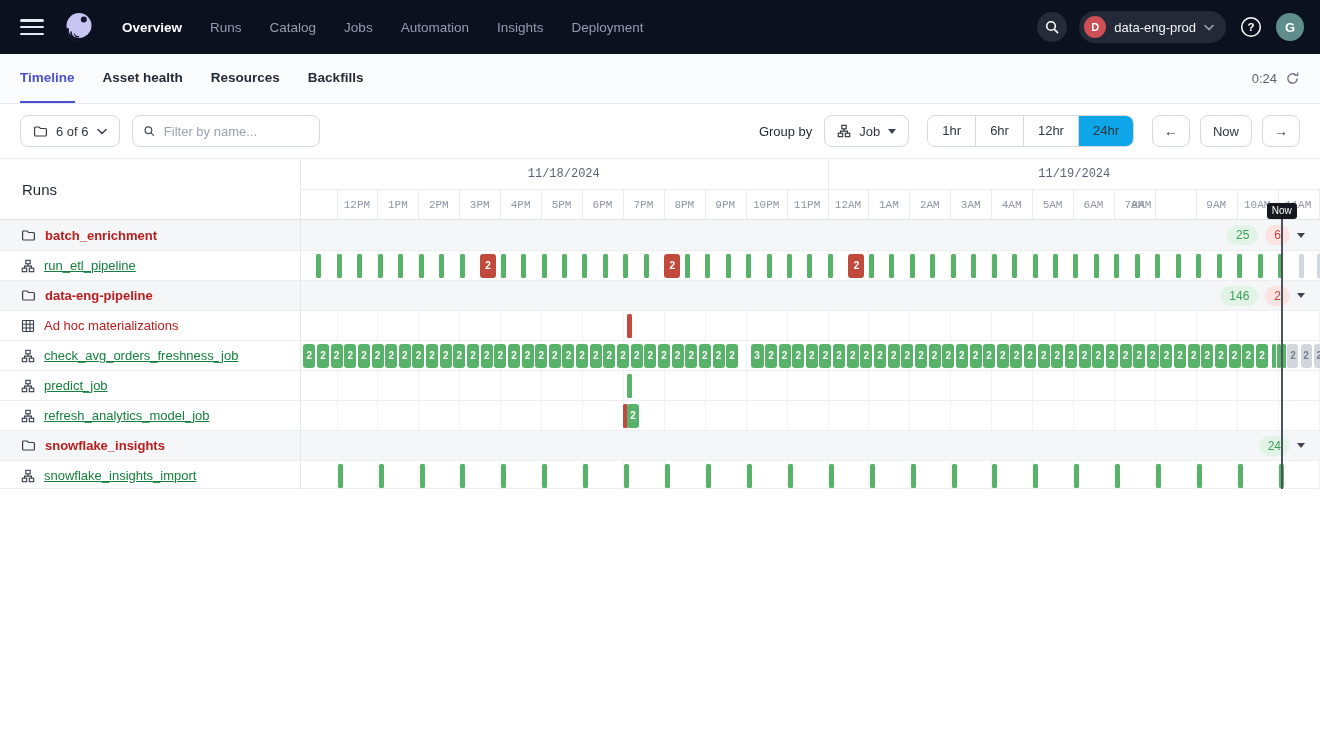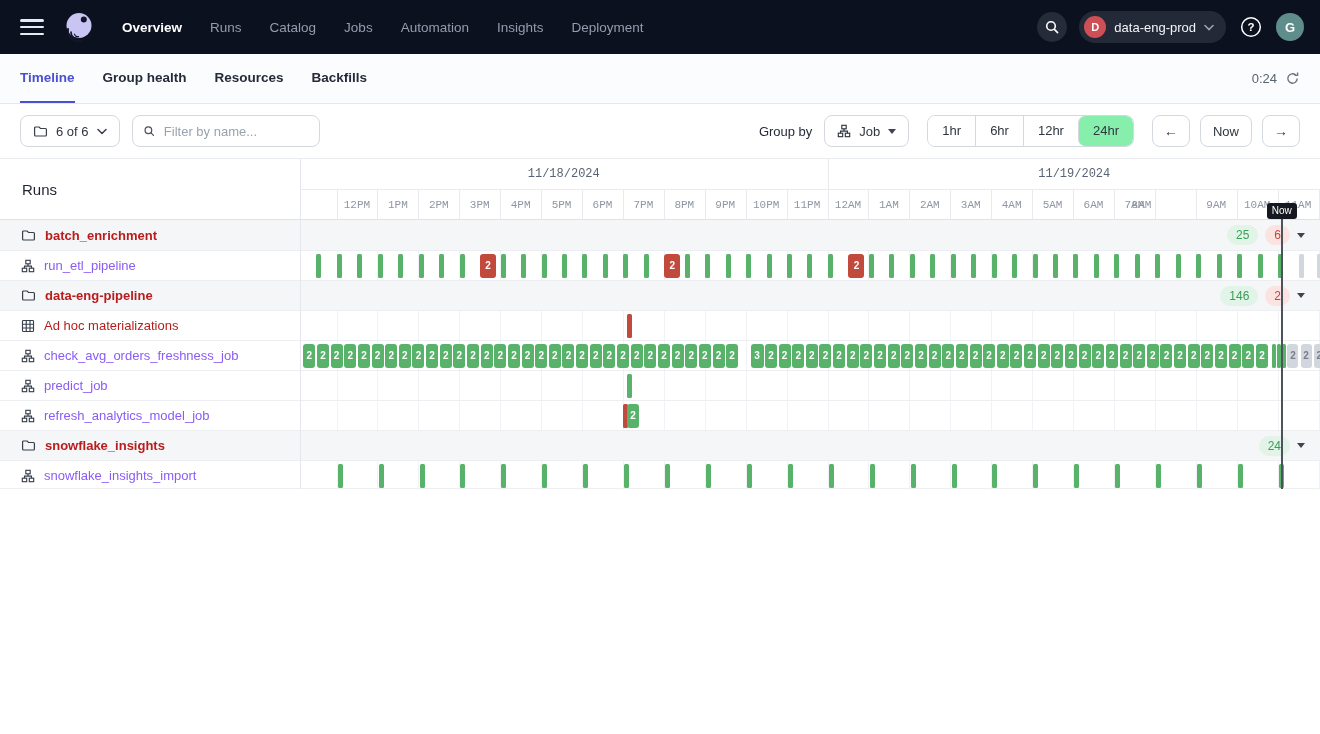--- a/index.html
+++ b/index.html
@@ -34,21 +34,21 @@
   .tb-left { gap:12px; }
   .tb-right { gap:10px; }
   .btn { height:32px; border:1px solid #d4d8df; border-radius:8px; background:#fff; display:inline-flex; align-items:center; gap:8px; padding:0 12px; font-size:13px; color:#30363f; cursor:pointer; white-space:nowrap; }
   .filter-wrap { height:32px; border:1px solid #d4d8df; border-radius:8px; display:flex; align-items:center; padding:0 10px; width:188px; gap:7px; background:#fff; }
   .filter-wrap input { border:none; outline:none; font-size:13px; width:100%; color:#30363f; font-family:"Liberation Sans",sans-serif; }
   .filter-wrap input::placeholder { color:#9aa3b0; }
   .groupby-label { font-size:13px; color:#252b38; margin-right:2px; }
   .segmented { display:inline-flex; border:1px solid #d4d8df; border-radius:8px; overflow:hidden; margin:0 8px; }
   .seg { height:30px; line-height:30px; padding:0 14px; font-size:13px; color:#30363f; border-left:1px solid #d4d8df; cursor:pointer; background:#fff; }
   .seg:first-child { border-left:none; }
-  .seg.active { background:#86efac;border-radius:7px; }
+  .seg.active { background:#0ea5e9; }
   .caret-down { width:0; height:0; border-left:4.5px solid transparent; border-right:4.5px solid transparent; border-top:5px solid #3e4550; display:inline-block; }
 
   
   .timeline { position:relative; width:1320px; height:330px; border-top:1px solid #e9ebef; }
   .runs-title { position:absolute; left:22px; top:0; height:60px; display:flex; align-items:center; font-size:15px; color:#1f242e; }
   .tl-dates { position:absolute; left:300px; top:0; width:1020px; height:30px; overflow:hidden; }
   .date-cell { position:absolute; top:0; height:30px; line-height:30px; text-align:center; font-family:"Liberation Mono",monospace; font-size:12px; color:#5a6374; }
   .date-cell.sep { border-left:1px solid #e7e9ed; }
   .tl-hours { position:absolute; left:300px; top:30px; width:1020px; height:30px; border-top:1px solid #e9ebef; overflow:hidden; }
   .hour-cell { position:absolute; top:0; height:30px; line-height:30px; text-align:center; font-family:"Liberation Mono",monospace; font-size:11px; color:#8e96a4; }
@@ -56,21 +56,21 @@
   .tl-rows { position:relative; margin-top:60px; border-top:1px solid #dfe2e7; border-bottom:1px solid #eceef1; height:270px; }
   .gridlines { position:absolute; left:300px; top:0; width:1020px; height:270px; z-index:0; pointer-events:none; overflow:hidden; }
   .gline { position:absolute; top:0; height:270px; width:1px; background:#f1f2f5; }
   .row { position:relative; z-index:1; height:30px; display:flex; border-top:1px solid #eceef1; }
   .row:first-child { border-top:none; }
   .row.group { background:#f5f6f8; }
   .row-left { width:300px; flex:none; display:flex; align-items:center; gap:9px; padding-left:21px; }
   .row-icon { display:flex; align-items:center; }
   .row-label { font-size:13px; color:#b91c1c; cursor:default; }
   .row-label.bold { font-weight:bold; cursor:pointer; }
-  .row-label.link { color:#8b5cf6; cursor:pointer; }
+  .row-label.link { color:#15803d; cursor:pointer;text-decoration:underline; }
   .lane { position:relative; flex:1; overflow:hidden; }
   .mk { position:absolute; top:3px; height:24px; }
   .mk-tick { border-radius:1.5px; }
   .mk-box { border-radius:3px; color:#fff; font-size:10px; font-weight:bold; line-height:24px; text-align:center; }
   .badges { position:absolute; right:0; top:0; height:100%; display:flex; align-items:center; gap:7px; padding-right:15px; z-index:2; }
   .pill { height:20px; line-height:20px; border-radius:10px; padding:0 9px; font-size:12px; }
   .pill.success { background:#e2f3e7; color:#3b9e57; }
   .pill.failure { background:#fbe3e1; color:#bf4840; }
   .panel-border { position:absolute; left:300px; top:0; height:330px; width:1px; background:#e4e7eb; z-index:3; pointer-events:none; }
   .now-line { position:absolute; top:60px; height:270px; width:2px; background:#4d535d; z-index:5; transform:translateX(-1px); pointer-events:none; }
@@ -122,21 +122,21 @@
           <circle cx="12" cy="12" r="9.3" stroke="#fff" stroke-width="1.5" fill="none"></circle>
           <text x="12" y="16" text-anchor="middle" font-size="11.5" font-weight="bold" fill="#fff">?</text>
         </svg>
     </div>
     <div class="avatar">G</div>
   </div>
 </div>
 
 <div class="tabbar">
   <div class="tab active">Timeline</div>
-  <div class="tab">Group health</div>
+  <div class="tab">Asset health</div>
   <div class="tab">Resources</div>
   <div class="tab">Backfills</div>
   <div class="tab-right">
     <span>0:24</span>
     <svg width="15" height="15" viewBox="0 0 16 16" style="cursor:pointer">
         <path d="M13 8 a5 5 0 1 1 -1.6-3.7" fill="none" stroke="#6b7380" stroke-width="1.5"></path>
         <path d="M13.4 1.6 v3.1 h-3.1" fill="none" stroke="#6b7380" stroke-width="1.5"></path>
       </svg>
   </div>
 </div>

